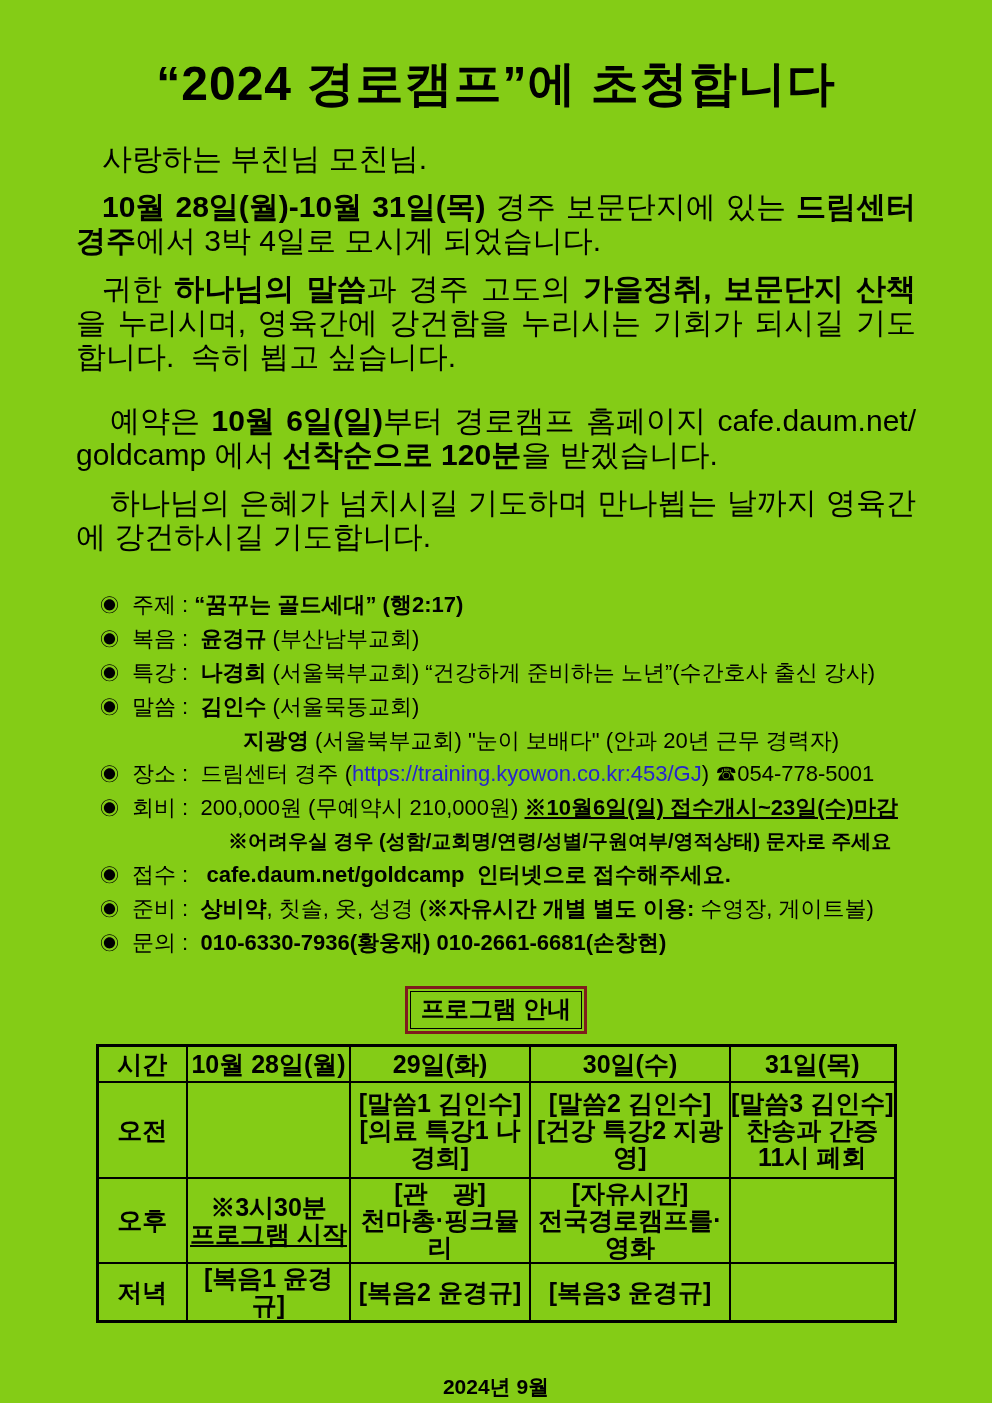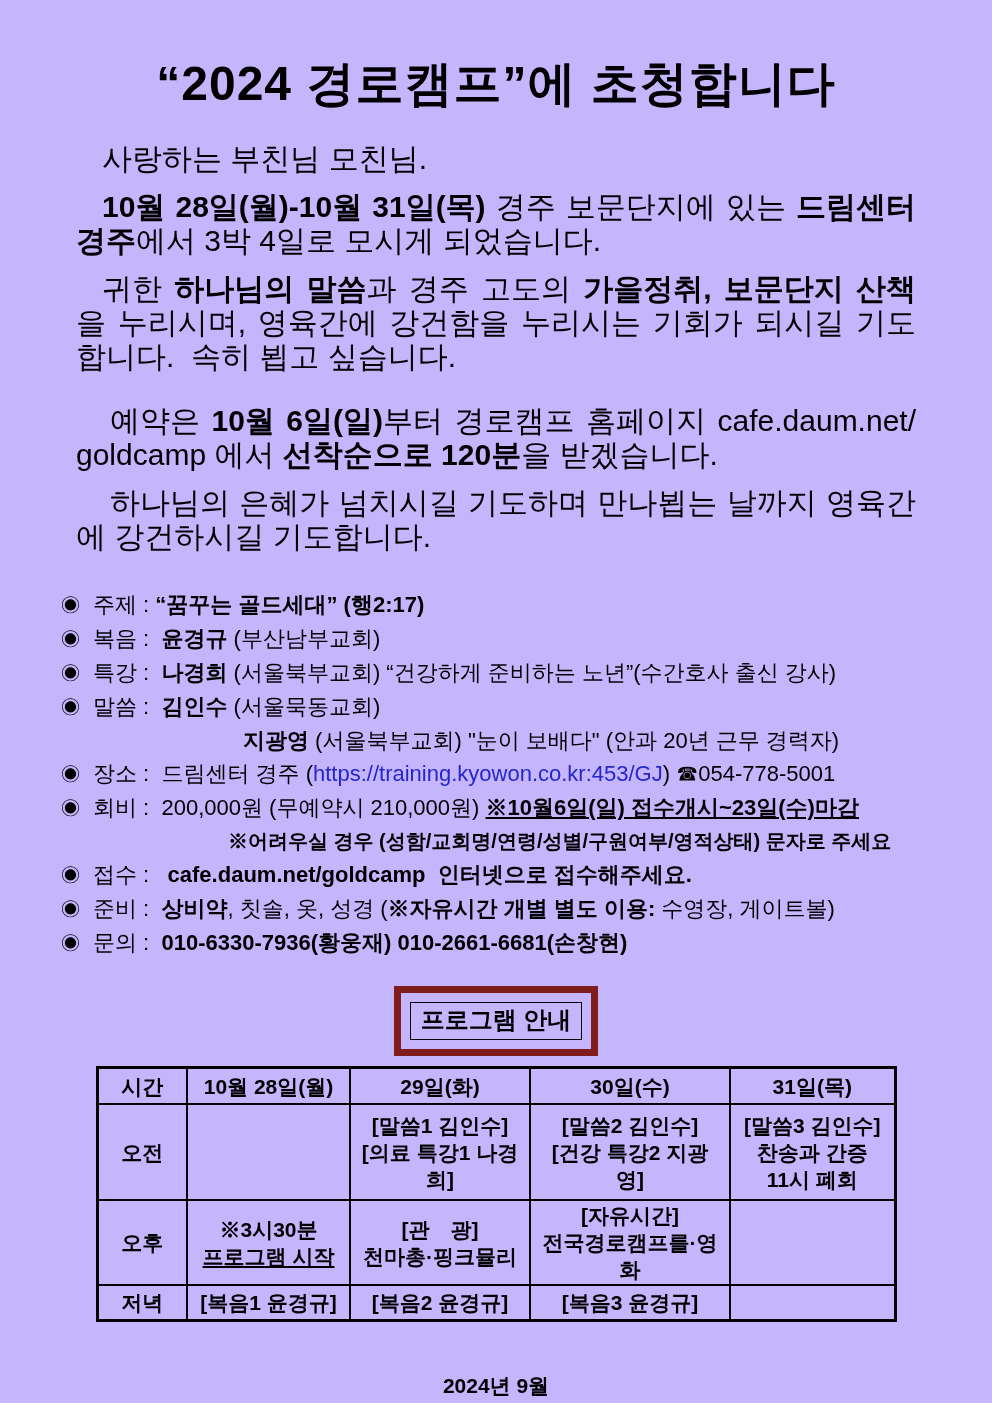--- a/index.html
+++ b/index.html
@@ -1,20 +1,20 @@
 <!DOCTYPE html>
 <html lang="ko" style="--link: #2626cc;"><head>
 <meta charset="utf-8">
 <style>
   html,body{margin:0;padding:0;background:#ffffff;}
   .page{
     position:relative;
     width:992px;height:1403px;
     box-sizing:border-box;
-    background:#c4b5fd;
+    background:#84cc16;
     color:#000000;
     font-family:"Liberation Sans", sans-serif;
     overflow:hidden;
   }
   .b{font-weight:700;}
   .u{text-decoration:underline;}
   .link{color:var(--link,#2222cc);cursor:pointer;}
 
   .doc-title{
     margin:48px 30px 0 30px;
@@ -33,44 +33,44 @@
     line-height:34px;
     text-align:justify;
     text-indent:26px;
     word-break:break-all;
   }
   .intro p.gap{margin-top:30px;}
   .intro p.indent2{text-indent:34px;}
 
   .bullets{margin-top:34px;font-size:22px;line-height:33px;}
   .bullet-line{
-    padding-left:61px;
+    padding-left:100px;
     white-space:nowrap;
   }
   .blt{display:inline-block;width:32px;font-size:19px;}
   .bullet-line.cont{padding-left:243px;}
   .bullet-line.cont.small{padding-left:228px;font-size:20px;}
 
   .pbox-wrap{text-align:center;margin-top:26px;}
-  .pbox{display:inline-block;border:7px solid #7f1d1d;padding:9px;}
+  .pbox{display:inline-block;border:3px solid #7f1d1d;padding:2px;}
   .pbox-inner{border:1px solid #000;padding:1px 10px 3px 10px;font-weight:700;font-size:24px;}
 
   table.program{
     border-collapse:collapse;
     table-layout:fixed;
     margin:10px auto 0 auto;
     border:3px solid #000;
   }
   table.program th, table.program td{
     border:2px solid #000;
     font-weight:700;
-    font-size:21px;
+    font-size:25px;
     text-align:center;
     vertical-align:middle;
-    padding:1px 10px;
+    padding:1px 0;
     line-height:27px;
     overflow:hidden;
   }
   tr.hdr th{height:32px;}
   tr.r-morning td{height:92px;}
   tr.r-afternoon td{height:63px;}
   tr.r-evening td{height:31px;}
 
   .footer{margin-top:44px;text-align:center;font-weight:700;font-size:21px;line-height:39px;}
 </style>

